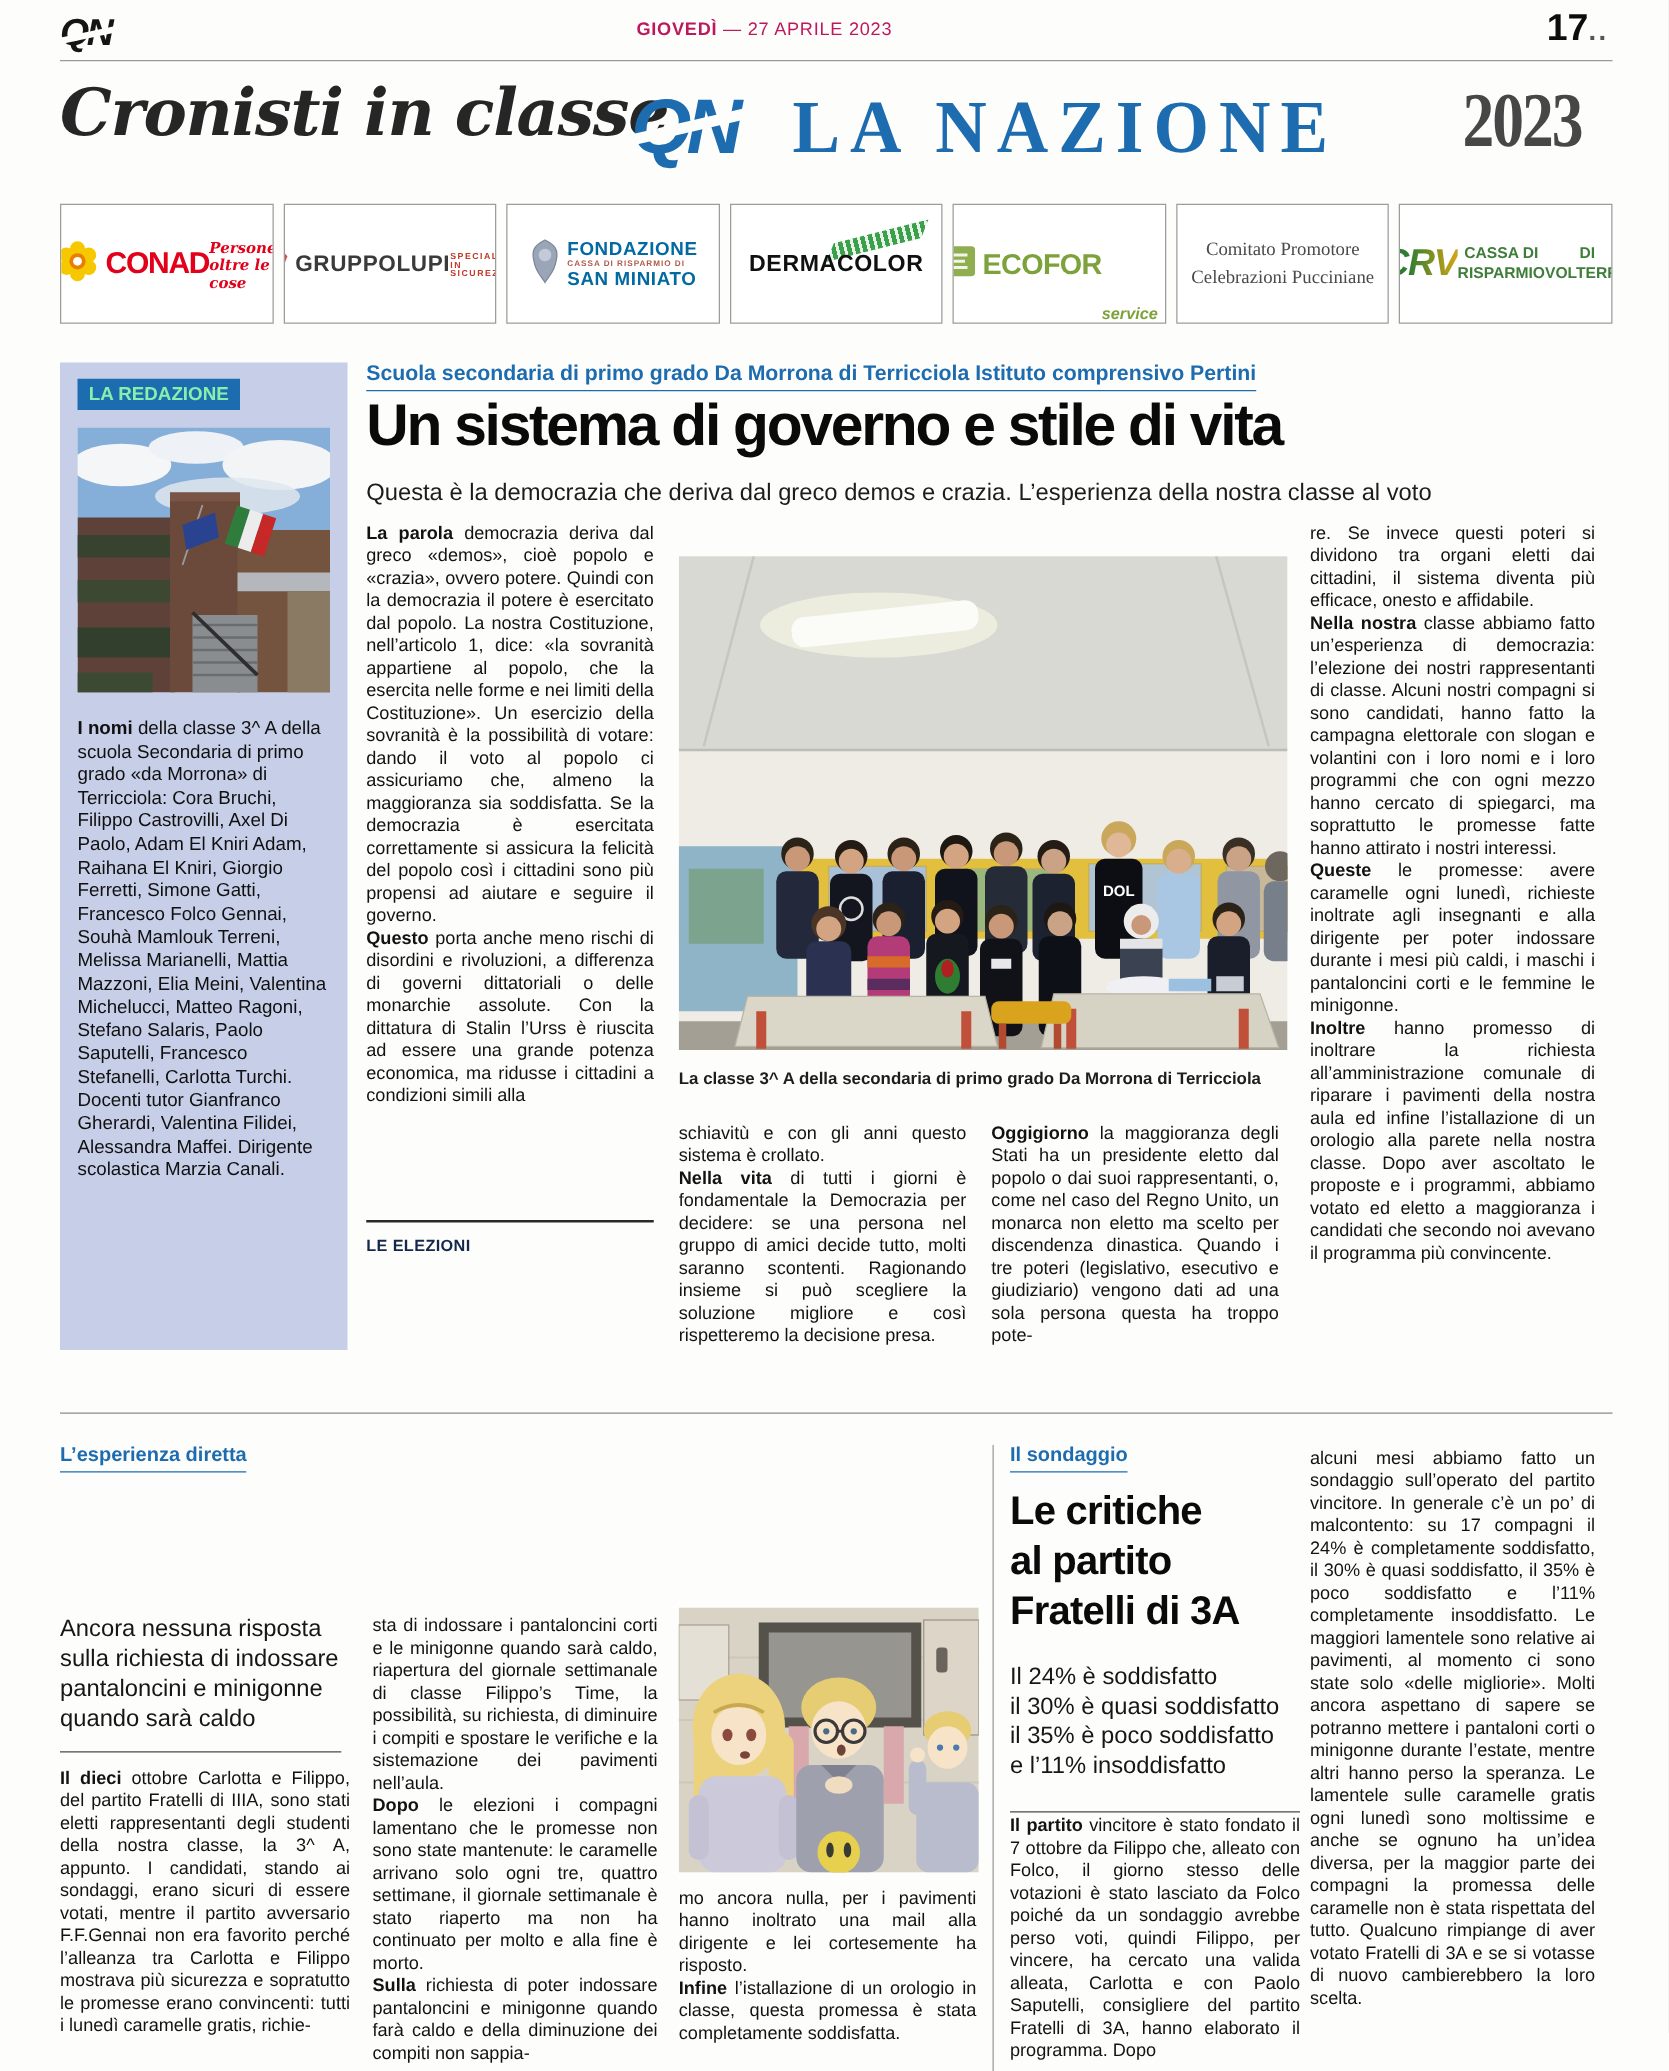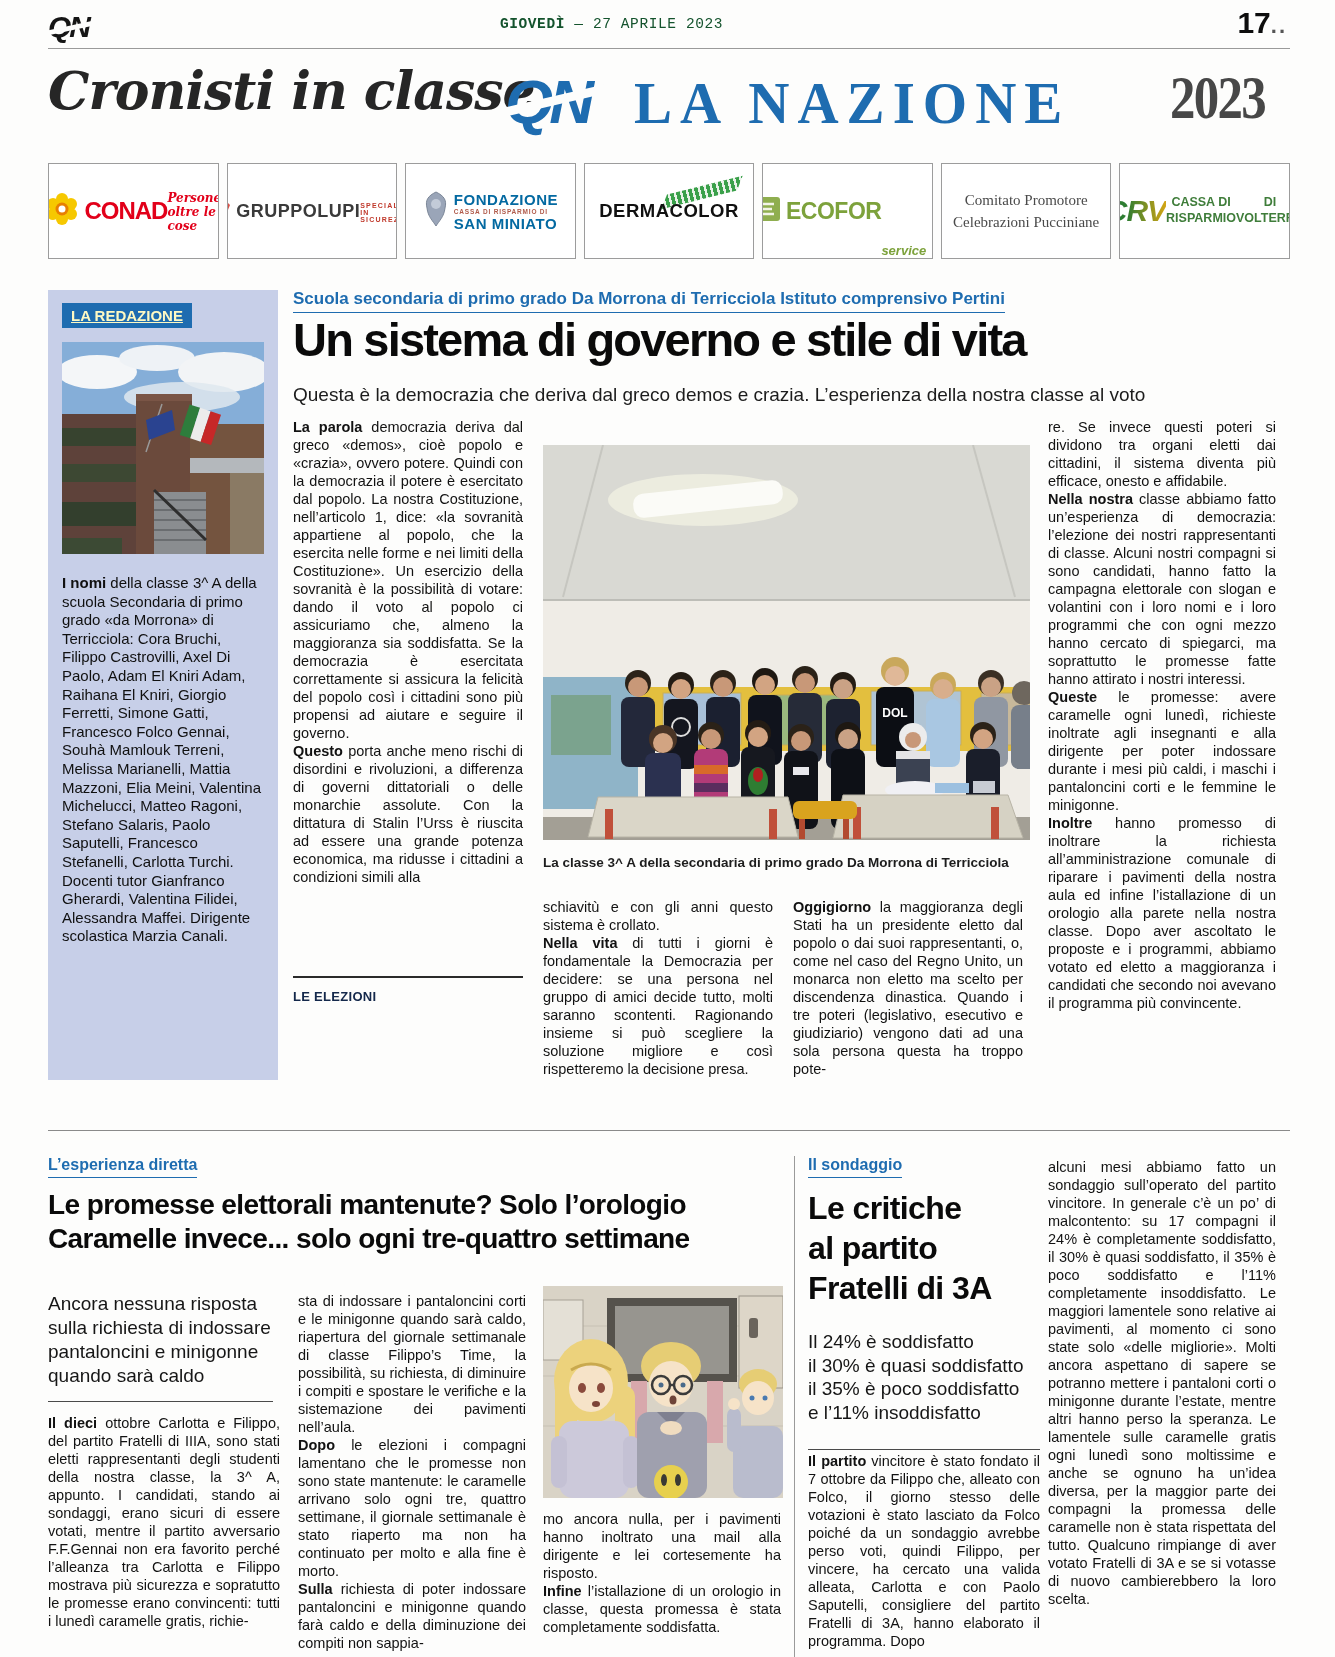--- a/index.html
+++ b/index.html
@@ -2,21 +2,21 @@
 <html><head>
 <meta charset="utf-8">
 <style>
   html,body{margin:0;padding:0;background:#e8e8e8;}
   .page{position:relative;width:1335px;height:1657px;background:#fdfdfc;overflow:hidden;
         font-family:"Liberation Sans",sans-serif;color:#111;margin:0 auto;}
   .abs{position:absolute;}
   
   .qn-small{left:48px;top:10px;font:italic 900 30px "Liberation Sans",sans-serif;letter-spacing:-2px;color:#151515;}
   .qn-small .sw{position:absolute;left:-3px;top:15px;width:56px;height:5px;background:#fdfdfc;transform:rotate(-12deg);}
-  .dateline{left:0;top:16px;width:1223px;text-align:center;font-size:14.5px;letter-spacing:.6px;color:#14532d;font-family:Liberation Mono, monospace;}
+  .dateline{left:0;top:16px;width:1223px;text-align:center;font-size:14.5px;letter-spacing:.6px;color:#be185d;}
   .dateline b{font-weight:700;}
   .pagenum{right:48px;top:6px;font:900 30px "Liberation Sans",sans-serif;color:#0d0d0d;}
   .pagenum .dots{color:#555;font-size:22px;letter-spacing:2px;}
   .hrule{left:48px;top:48px;width:1242px;height:1px;background:#9a9a9a;}
   
   .script-title{left:48px;top:60px;font:italic 700 52px "DejaVu Serif",serif;color:#262626;letter-spacing:-1px;}
   .qn-big{left:505px;top:66px;font:italic 900 62px "Liberation Sans",sans-serif;color:#1e6cb0;letter-spacing:-4px;}
   .qn-big .sw{position:absolute;left:-6px;top:30px;width:112px;height:9px;background:#fdfdfc;transform:rotate(-13deg);}
   .nazione{left:634px;top:70px;font:700 57px "Liberation Serif",serif;color:#1e6cb0;letter-spacing:8px;transform:scaleY(1.05);}
   .year{left:1170px;top:62px;font:700 62px "Liberation Serif",serif;color:#474747;letter-spacing:-2px;transform:scaleX(.82);transform-origin:left;}
@@ -36,21 +36,21 @@
   .derma-slash{position:absolute;right:12px;top:22px;width:78px;height:13px;
       background:repeating-linear-gradient(55deg,#3aa04a 0 3px,#e9f2e9 3px 5px);transform:rotate(-14deg) skewX(-35deg);}
   .ecofor-name{font:900 23px "Liberation Sans",sans-serif;color:#7da23c;letter-spacing:-.5px;}
   .ecofor-tag{font:italic 700 13px "Liberation Sans",sans-serif;color:#7da23c;align-self:flex-end;margin-right:14px;}
   .comit{font:15px/1.5 "Liberation Serif",serif;color:#4a4a4a;text-align:center;}
   .crv-name{font:italic 900 30px "Liberation Sans",sans-serif;background:linear-gradient(90deg,#2e7d32 35%,#d4a514);
       -webkit-background-clip:text;background-clip:text;color:transparent;letter-spacing:-1px;}
   .crv-l{font:700 12.5px "Liberation Sans",sans-serif;color:#3f7d3a;line-height:1.25;text-align:center;}
   
   .sidebar{left:48px;top:290px;width:230px;height:790px;background:#c7cfe8;box-sizing:border-box;padding:13px 14px;}
-  .badge{display:inline-block;background:#1e6cb0;color:#fef9c3;font:700 15px "Liberation Sans",sans-serif;padding:4px 9px;text-decoration:underline;}
+  .badge{display:inline-block;background:#1e6cb0;color:#86efac;font:700 15px "Liberation Sans",sans-serif;padding:4px 9px;}
   .sb-title{margin-top:13px;font:900 23px/26px "Liberation Sans",sans-serif;color:#0c0c0c;letter-spacing:-.3px;}
   .sb-photo{margin-top:14px;width:202px;height:212px;display:block;}
   .sb-body{margin-top:20px;font:15px/18.6px "Liberation Sans",sans-serif;color:#101010;text-align:left;}
   .sb-body b{font-weight:700;}
   
   .kicker{color:#1e6cb0;font:700 17px "Liberation Sans",sans-serif;border-bottom:1.5px solid #1e6cb0;padding-bottom:3px;display:inline-block;}
   .main-headline{font:700 47px/1 "Liberation Sans",sans-serif;letter-spacing:-1.8px;color:#0a0a0a;white-space:nowrap;}
   .main-standfirst{font:400 19px "Liberation Sans",sans-serif;color:#1c1c1c;white-space:nowrap;}
   .col{width:230px;}
   .bt{margin:0;font:14.5px/18px "Liberation Sans",sans-serif;color:#121212;text-align:justify;}
@@ -323,24 +323,20 @@
     <p class="bt"><b>Nella nostra</b><span> classe abbiamo fatto un’esperienza di democrazia: l’elezione dei nostri rappresentanti di classe. Alcuni nostri compagni si sono candidati, hanno fatto la campagna elettorale con slogan e volantini con i loro nomi e i loro programmi che con ogni mezzo hanno cercato di spiegarci, ma soprattutto le promesse fatte hanno attirato i nostri interessi.</span></p>
     <p class="bt"><b>Queste</b><span> le promesse: avere caramelle ogni lunedì, richieste inoltrate agli insegnanti e alla dirigente per poter indossare durante i mesi più caldi, i maschi i pantaloncini corti e le femmine le minigonne.</span></p>
     <p class="bt"><b>Inoltre</b><span> hanno promesso di inoltrare la richiesta all’amministrazione comunale di riparare i pavimenti della nostra aula ed infine l’istallazione di un orologio alla parete nella nostra classe. Dopo aver ascoltato le proposte e i programmi, abbiamo votato ed eletto a maggioranza i candidati che secondo noi avevano il programma più convincente.</span></p>
   </div>
 
   <div class="abs divider"></div>
 
   <div class="abs" style="left:48px;top:1156px;">
     <span class="kicker" style="font-size:16px;">L’esperienza diretta</span>
   </div>
-  <div class="abs bl-headline" style="left:48px;top:1188px;">
-    <div>Le promesse elettorali mantenute? Solo l’orologio</div>
-    <div>Caramelle invece... solo ogni tre-quattro settimane</div>
-  </div>
 
   <div class="abs" style="left:48px;top:1292px;width:232px;">
     <div class="bl-standfirst">Ancora nessuna risposta sulla richiesta di indossare pantaloncini e minigonne quando sarà caldo</div>
     <div class="small-rule"></div>
     <p class="bt"><b>Il dieci</b><span> ottobre Carlotta e Filippo, del partito Fratelli di IIIA, sono stati eletti rappresentanti degli studenti della nostra classe, la 3^ A, appunto. I candidati, stando ai sondaggi, erano sicuri di essere votati, mentre il partito avversario F.F.Gennai non era favorito perché l’alleanza tra Carlotta e Filippo mostrava più sicurezza e sopratutto le promesse erano convincenti: tutti i lunedì caramelle gratis, richie-</span></p>
   </div>
 
   <div class="abs" style="left:298px;top:1292px;width:228px;">
     <p class="bt"><span>sta di indossare i pantaloncini corti e le minigonne quando sarà caldo, riapertura del giornale settimanale di classe Filippo’s Time, la possibilità, su richiesta, di diminuire i compiti e spostare le verifiche e la sistemazione dei pavimenti nell’aula.</span></p>
     <p class="bt"><b>Dopo</b><span> le elezioni i compagni lamentano che le promesse non sono state mantenute: le caramelle arrivano solo ogni tre, quattro settimane, il giornale settimanale è stato riaperto ma non ha continuato per molto e alla fine è morto.</span></p>

